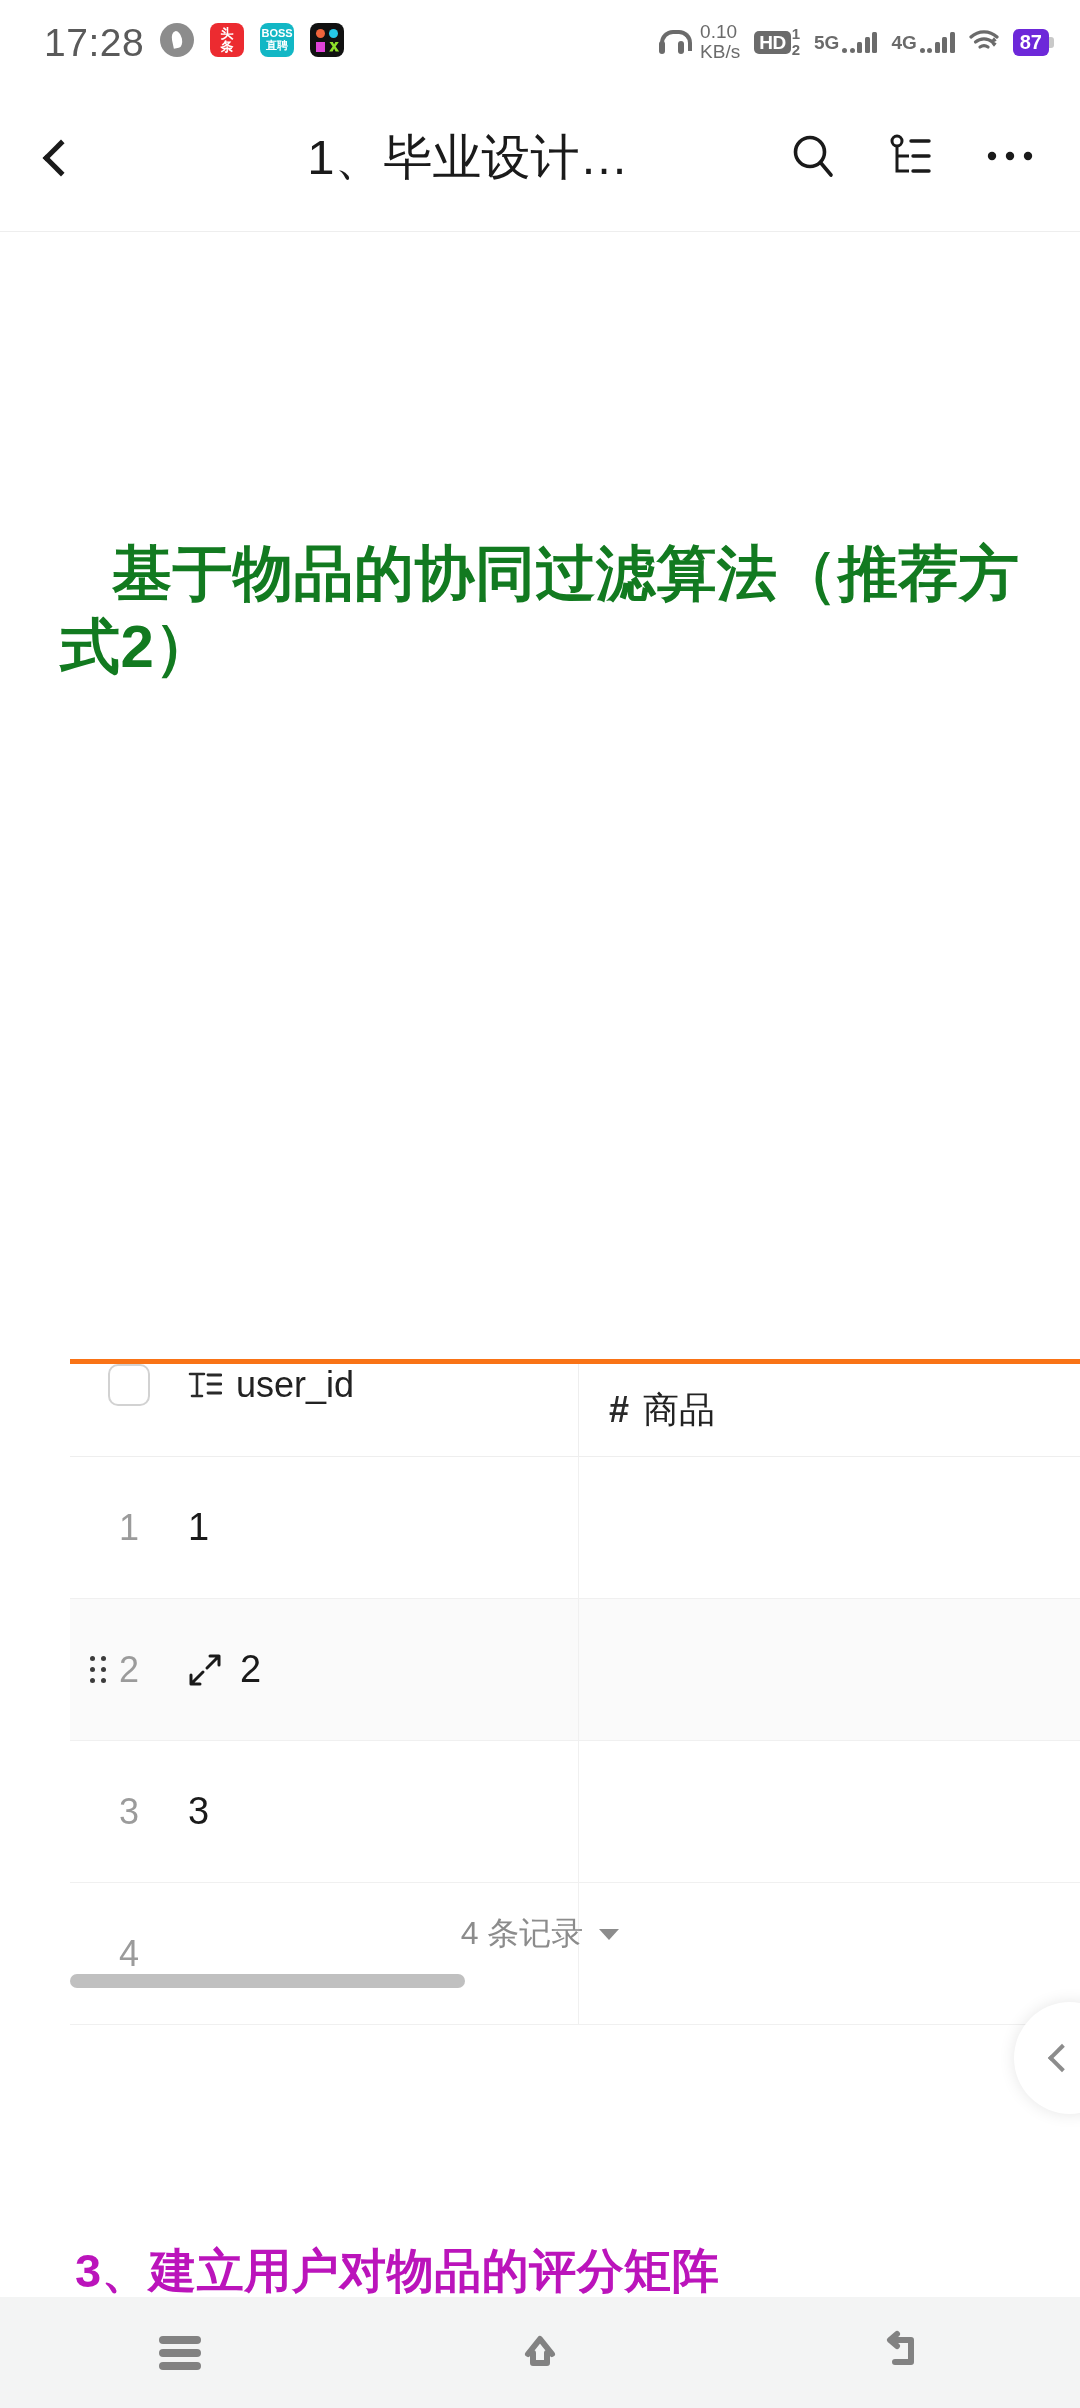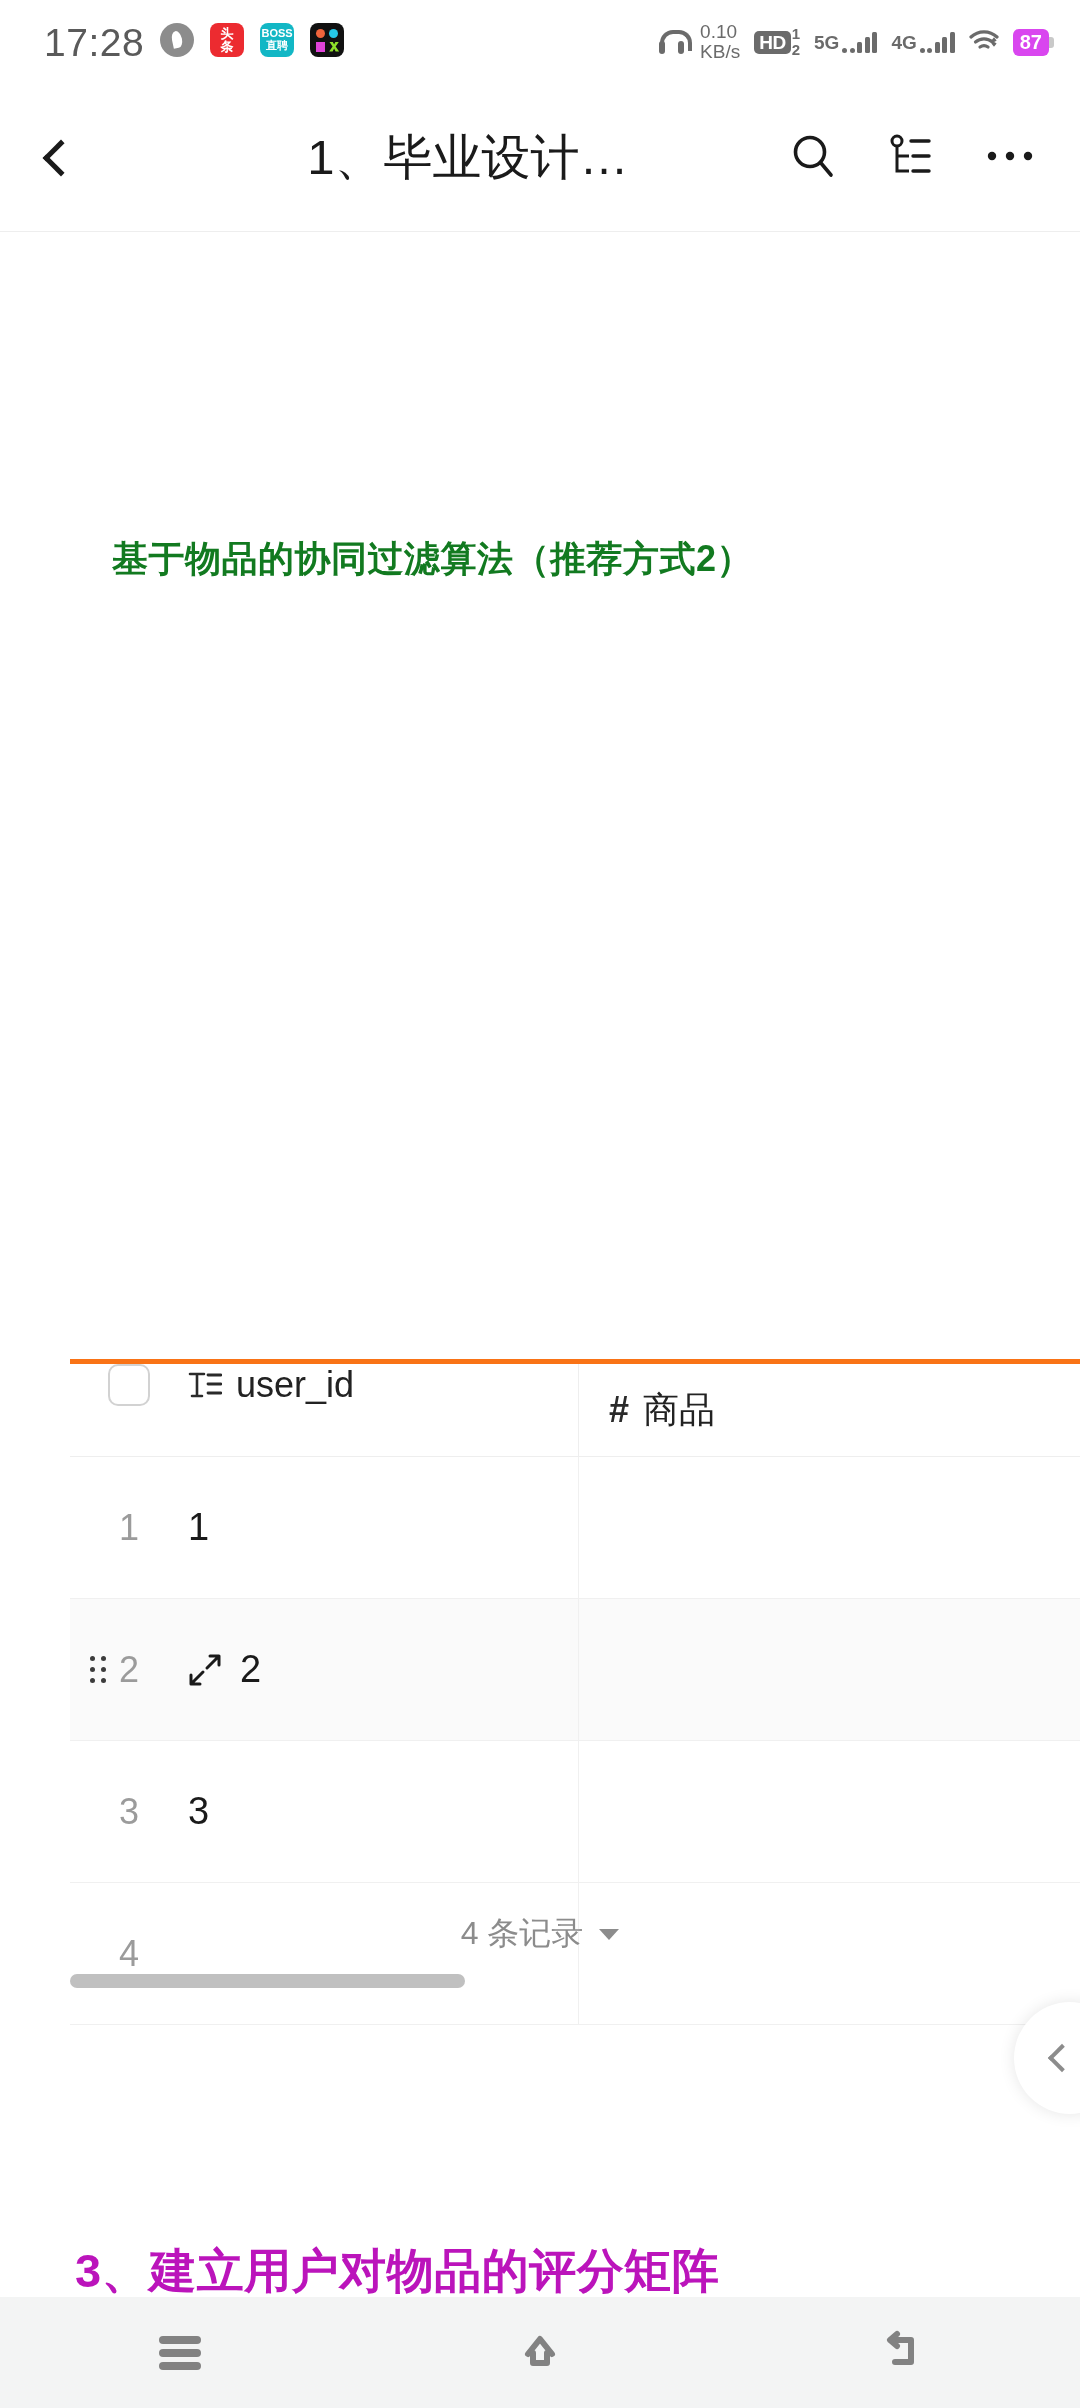--- a/index.html
+++ b/index.html
@@ -95,21 +95,21 @@
   .sig-bars .b3 { height:11px; }
   .sig-bars .b4 { height:16px; }
   .sig-bars .b5 { height:21px; }
 
   .wifi-icon { width:30px; height:24px; position:relative; }
 
   .battery {
     display:flex; align-items:center;
   }
   .battery-body {
-    background:#d946ef; color:#fff; font-size:20px; font-weight:bold;
+    background:#6d28d9; color:#fff; font-size:20px; font-weight:bold;
     border-radius:6px; padding:2px 7px; line-height:1.15;
   }
   .battery-cap { width:5px; height:11px; background:#c9c9c9; border-radius:0 3px 3px 0; }
 
   
   #app-header {
     position: absolute;
     top: 84px; left: 0;
     width: 1080px;
     height: 148px;
@@ -151,21 +151,21 @@
     height: 2065px;
     background: #ffffff;
     overflow: hidden;
   }
 
   #green-heading {
     position: absolute;
     top: 305px;
     left: 60px;
     width: 960px;
-    font-size: 36px;
+    font-size: 60px;
     font-weight: bold;
     color: #127a20;
     line-height: 1.22;
     text-indent: 52px;
     letter-spacing: 0.5px;
   }
 
   
   #view-switcher {
     position:absolute;

